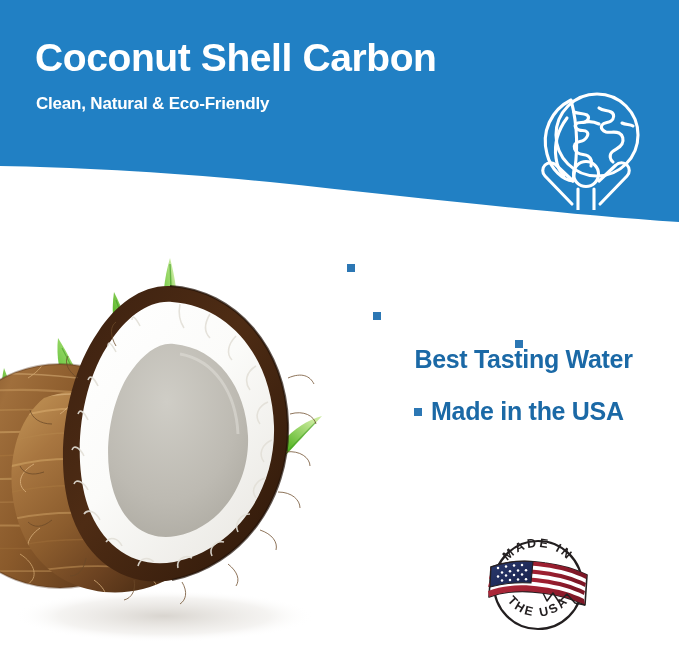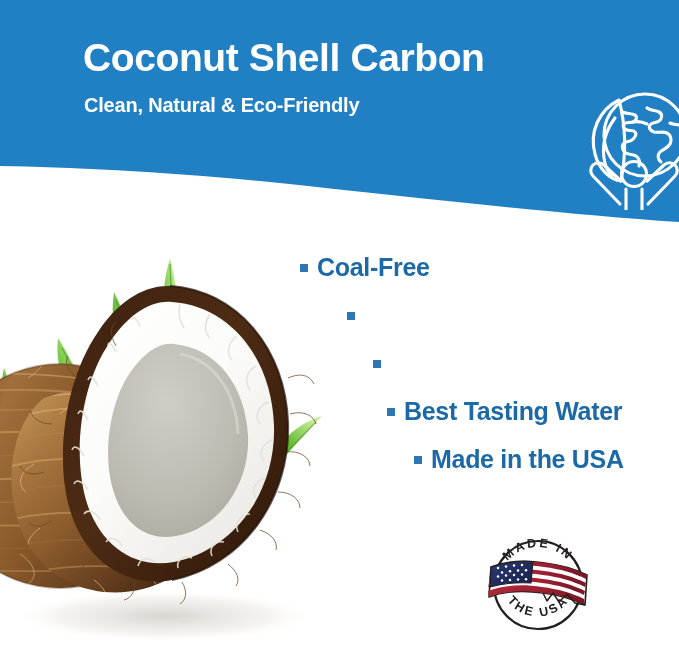--- a/index.html
+++ b/index.html
@@ -17,31 +17,31 @@
   }
 
   
   #header-band{
     position:absolute;left:0;top:0;width:679px;height:230px;
     z-index:2;pointer-events:none;
   }
   #header-band svg{display:block;width:679px;height:230px;}
 
   #header-text{
-    position:absolute;left:0;top:0;width:617px;height:230px;z-index:3;margin-left:48px;
+    position:absolute;left:0;top:0;width:617px;height:230px;z-index:3;
   }
   #title{
     position:absolute;left:35px;top:38px;
     font-size:39px;font-weight:bold;color:#ffffff;
     letter-spacing:-0.4px;line-height:1;
     white-space:nowrap;
   }
   #subtitle{
     position:absolute;left:36px;top:95px;
-    font-size:20px;font-weight:bold;color:#ffffff;
+    font-size:17px;font-weight:bold;color:#ffffff;
     letter-spacing:-0.2px;line-height:1;
     white-space:nowrap;
   }
   #eco-icon{
     position:absolute;left:527px;top:88px;width:118px;height:122px;
   }
   #eco-icon svg{display:block;}
 
   
   #coconut-art{
@@ -66,21 +66,21 @@
     margin-right:9px;flex:0 0 auto;
     position:relative;top:1px;
   }
   .feature .flabel{
     font-size:25px;font-weight:bold;color:#1b69a6;
     letter-spacing:-0.3px;line-height:1;
   }
   .f0{margin-left:0px;}
   .f1{margin-left:47px;}
   .f2{margin-left:73px;}
-  .f3{margin-left:87px;}
+  .f3{margin-left:87px;flex-direction:column;}
   .f4{margin-left:114px;}
 
   
   #usa-stamp{
     position:absolute;left:481px;top:529px;width:115px;height:110px;
     z-index:4;
   }
   #usa-stamp svg{display:block;}
 </style>
 </head>
@@ -305,24 +305,20 @@
           <path d="M70,244 C58,248 50,246 46,238"></path>
           <path d="M78,196 C66,196 58,190 56,182"></path>
           <path d="M104,150 C94,144 90,134 94,128"></path>
           <path d="M142,118 C136,108 136,98 142,94"></path>
         </g>
       </g>
     </svg>
   </div>
 
   <div id="features">
-    <div class="feature f0">
-      <span class="bullet"></span>
-      <span class="flabel">Coal-Free</span>
-    </div>
     <div class="feature f1">
       <span class="bullet"></span>
     </div>
     <div class="feature f2">
       <span class="bullet"></span>
     </div>
     <div class="feature f3">
       <span class="bullet"></span>
       <span class="flabel">Best Tasting Water</span>
     </div>

